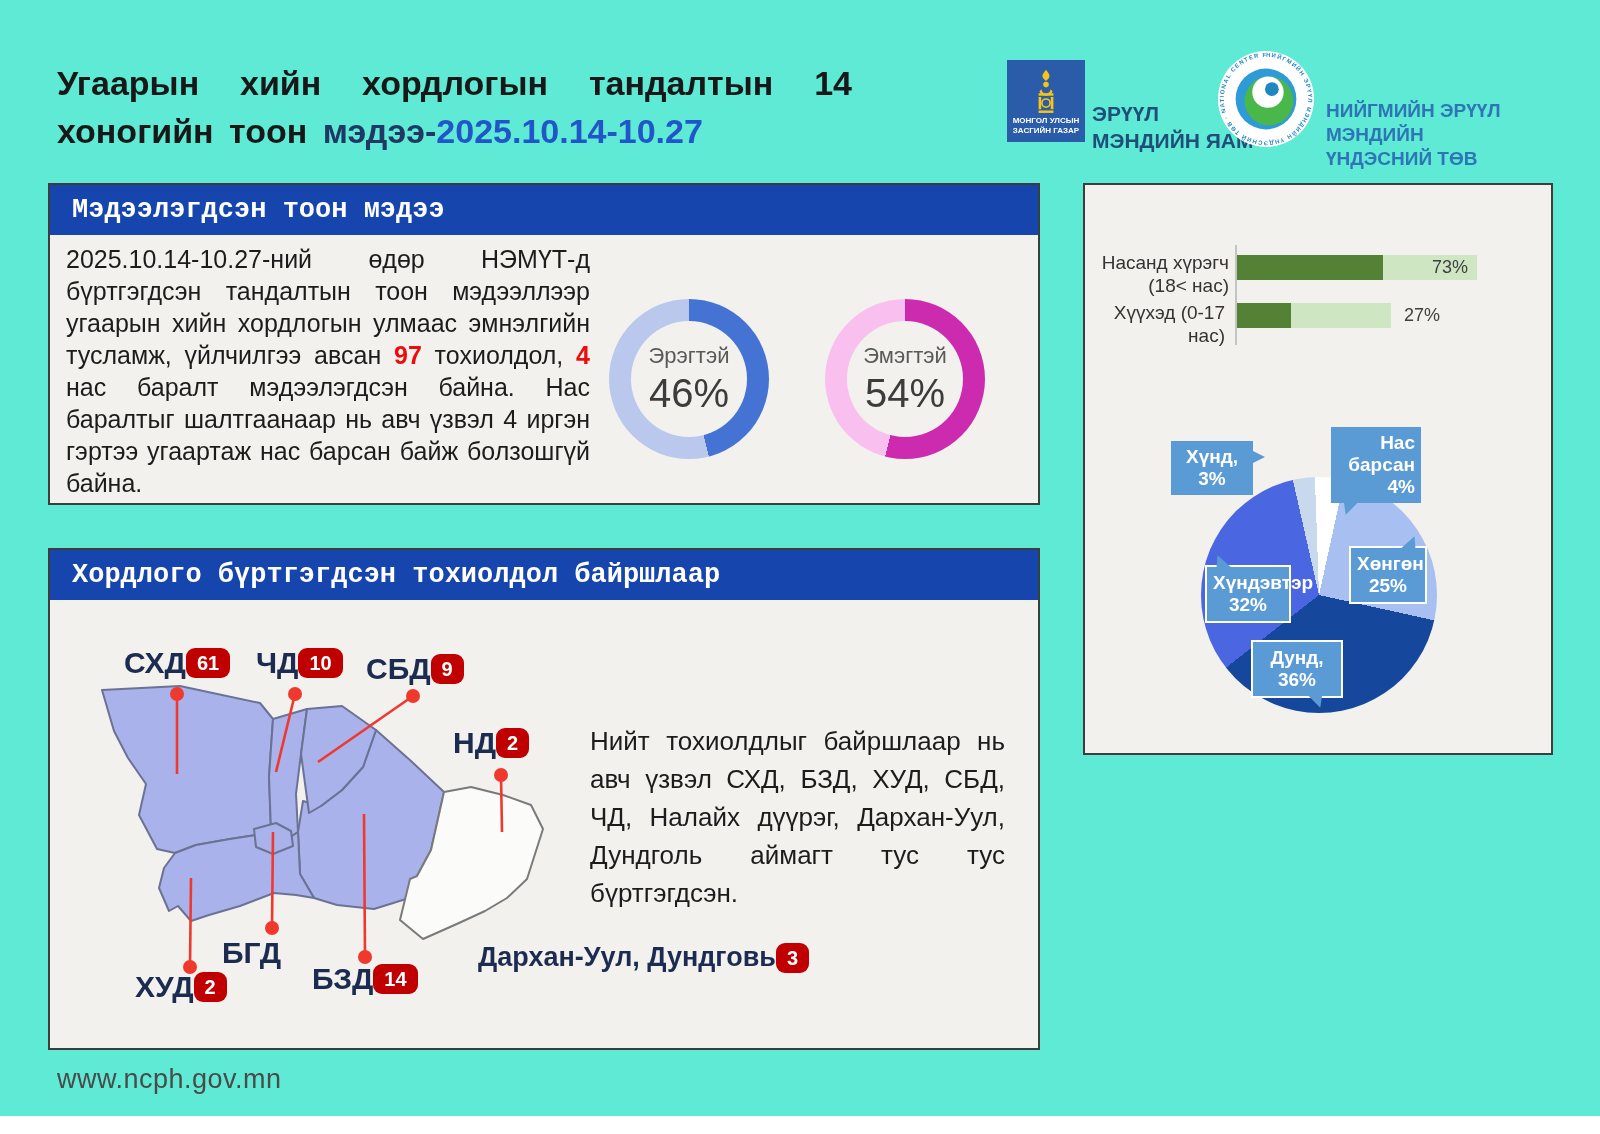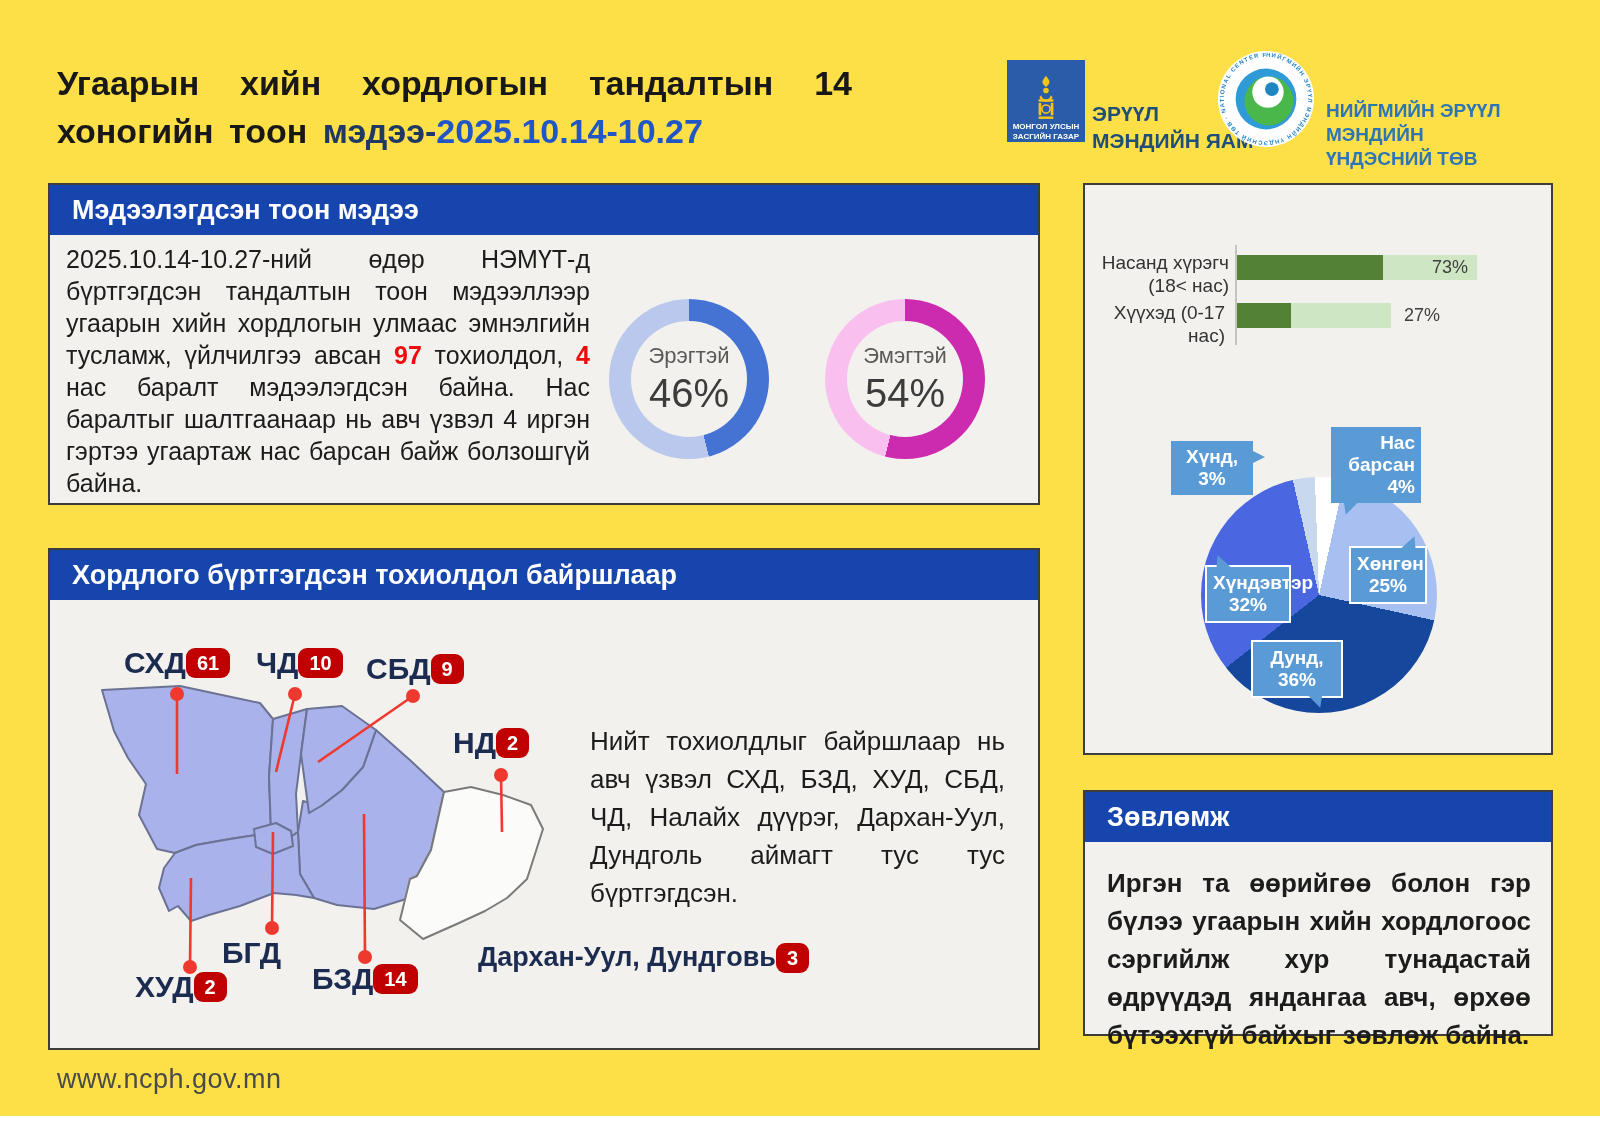--- a/index.html
+++ b/index.html
@@ -1,35 +1,35 @@
 <!DOCTYPE html>
 <html><head>
 <meta charset="utf-8">
 <style>
   * { margin:0; padding:0; box-sizing:border-box; }
   body { font-family:"Liberation Sans","DejaVu Sans",sans-serif; background:#d8d8d8; }
-  .page { position:relative; width:1600px; height:1134px; background:#fde047; overflow:hidden;padding-left:32px; }
+  .page { position:relative; width:1600px; height:1134px; background:#5eead4; overflow:hidden;padding-left:32px; }
 
   
   .title-wrap { position:absolute; left:57px; top:64px; width:795px; }
   .title-line1 { display:flex; justify-content:space-between; font-size:34px; font-weight:700; color:#181818; white-space:nowrap; }
   .title-line2 { margin-top:9px; font-size:34px; font-weight:700; color:#181818; word-spacing:6px; white-space:nowrap; }
   .t-navy { color:#1f3864; }
   .t-date { color:#2156c8; }
 
   
-  .gov-logo { position:absolute; left:1007px; top:60px; width:78px; height:82px; background:#2a5caa; display:flex; flex-direction:column; align-items:center; justify-content:flex-end; padding-top:3px; }
+  .gov-logo { position:absolute; left:1007px; top:60px; width:78px; height:82px; background:#2a5caa; display:flex; flex-direction:column; align-items:center; justify-content:center; padding-top:3px; }
   .gov-caption { text-align:center; color:#fff; font-size:8px; font-weight:700; line-height:10px; margin-top:1px; }
   .gov-org { position:absolute; left:1092px; top:100px; font-size:21px; font-weight:700; color:#1f4e79; line-height:27px; }
   .ncph-logo { position:absolute; left:1217px; top:50px; width:98px; height:98px; }
   .ncph-org { position:absolute; left:1326px; top:99px; font-size:19px; font-weight:700; color:#2e75b6; line-height:24px; }
 
   
   .panel { position:absolute; border:2px solid #3d3d3d; background:#f2f1ee; }
-  .panel-header { height:50px; background:#1645ad; color:#fff; font-size:27px; font-weight:700; line-height:50px; padding-left:22px; }
+  .panel-header { height:50px; background:#1645ad; color:#fff; font-size:27px; font-weight:700; line-height:50px; padding-left:22px;font-family:Liberation Mono, monospace; }
   .panel-a { left:48px; top:183px; width:992px; height:322px; }
   .panel-b { left:48px; top:548px; width:992px; height:502px; }
   .panel-c { left:1083px; top:183px; width:470px; height:572px; }
   .panel-d { left:1083px; top:790px; width:470px; height:246px; }
 
   
   .report-text { position:absolute; left:16px; top:58px; width:524px; font-size:25px; line-height:32px; color:#1c1c1c; text-align:justify; }
   .report-text .red { color:#ee0b0b; font-weight:700; }
   .donut { position:absolute; width:160px; height:160px; border-radius:50%; }
   .donut::after { content:""; position:absolute; inset:22px; border-radius:50%; background:#f2f1ee; }
@@ -265,20 +265,16 @@
       <span class="cl2">32%</span>
       <i class="pt"></i>
     </div>
     <div class="pie-callout pc-dund bordered">
       <span>Дунд, 36%</span>
 
       <i class="pt"></i>
     </div>
   </div>
 
-  <div class="panel panel-d">
-    <div class="panel-header">Зөвлөмж</div>
-    <p class="advice-text">Иргэн та өөрийгөө болон гэр бүлээ угаарын хийн хордлогоос сэргийлж хур тунадастай өдрүүдэд яндангаа авч, өрхөө бүтээхгүй байхыг зөвлөж байна.</p>
-  </div>
 
   <div class="footer-url">www.ncph.gov.mn</div>
   <div class="bottom-strip"></div>
 </div>
 
 </body></html>

